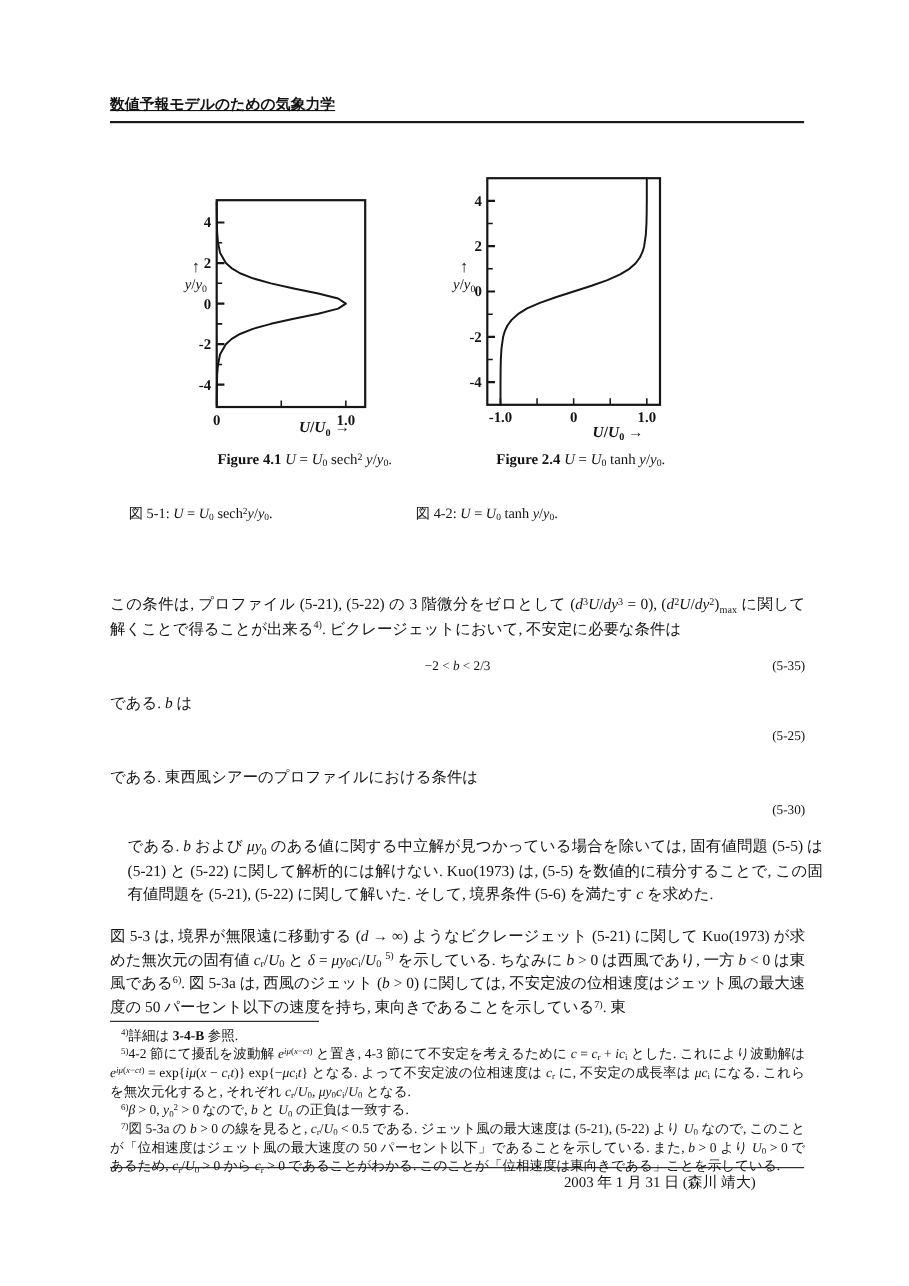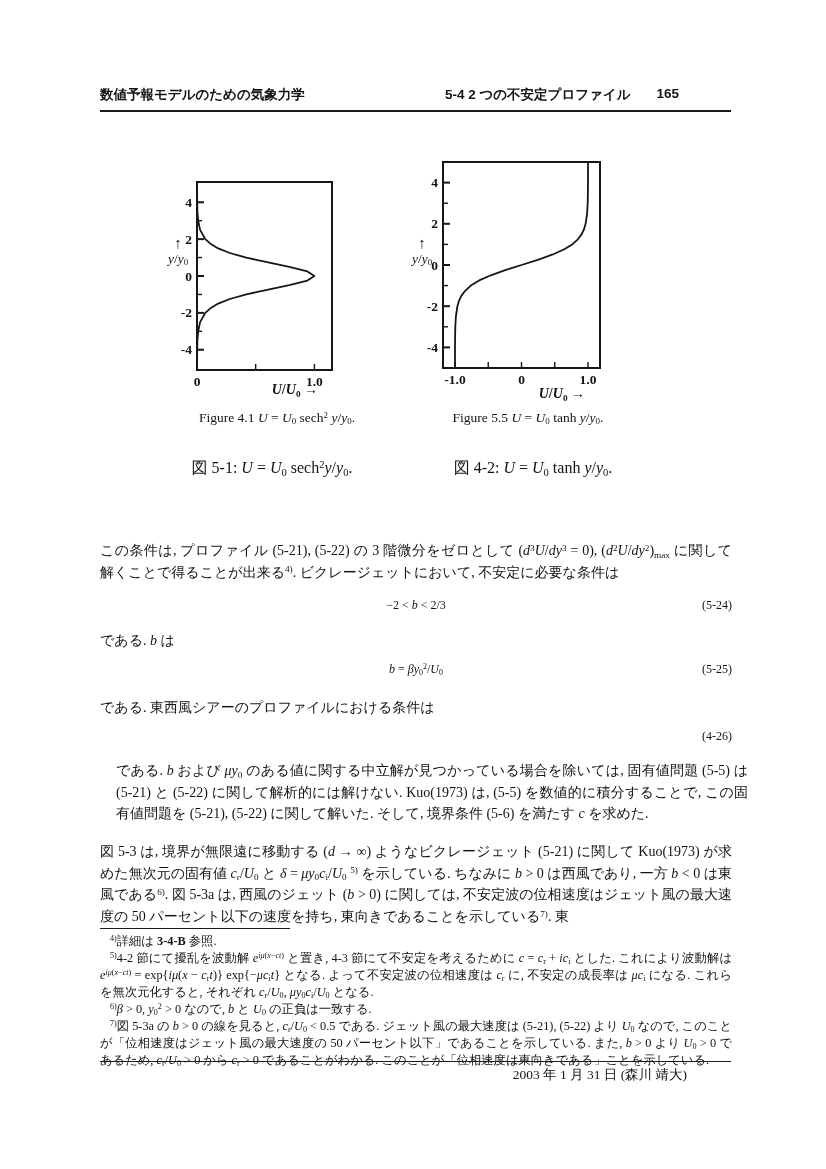--- a/index.html
+++ b/index.html
@@ -7,53 +7,49 @@
     width:826px;height:1169px;background:#ffffff;color:#131313;
     font-family:"Liberation Serif","DejaVu Serif",serif;
     position:relative;overflow:hidden;
   }
   .abs{position:absolute;}
   sup{font-size:66%;position:relative;top:-0.45em;vertical-align:baseline;line-height:0;}
   sub{font-size:66%;position:relative;top:0.28em;vertical-align:baseline;line-height:0;}
   i{font-style:italic;}
   
   #header{left:100px;top:86px;width:631px;display:flex;justify-content:space-between;align-items:baseline;
-          font-family:"Liberation Sans","DejaVu Sans",sans-serif;font-weight:bold;font-size:13.5px;}
+          font-family:"Liberation Sans","DejaVu Sans",sans-serif;font-weight:bold;font-size:13.5px;text-decoration:underline;}
   #header .right{display:flex;gap:26px;padding-right:52px;}
   #header-rule{left:100px;top:110px;width:631px;border-top:2px solid #1a1a1a;}
   
   svg text{font-family:"Liberation Serif","DejaVu Serif",serif;fill:#131313;}
   .ylab{width:44px;text-align:center;font-size:13.5px;line-height:15px;}
   .ylab .ar{display:block;font-size:15px;line-height:15px;font-weight:bold;}
   .xlab{width:130px;text-align:right;font-size:14px;font-weight:bold;}
   .cap-en{width:310px;text-align:center;font-size:13.5px;}
-  .cap-en .lbl{font-weight:normal;}
-  .cap-jp{width:310px;text-align:center;font-size:16px;}
+  .cap-en .lbl{font-weight:bold;}
+  .cap-jp{width:310px;font-size:13px;}
   
   .para{left:100px;width:632px;font-size:14px;line-height:21.6px;text-align:justify;}
   .eq{left:100px;width:632px;height:22px;font-size:12px;}
   .eq .m{position:absolute;left:0;right:0;text-align:center;}
   .eq .n{position:absolute;right:0;}
   
   #fn-rule{left:100px;top:928px;width:190px;border-top:1.5px solid #1a1a1a;}
   .fnote{left:100px;width:632px;font-size:12.3px;line-height:17px;text-align:justify;text-indent:10px;}
   
   #footer-rule{left:100px;top:1061px;width:631px;border-top:1.5px solid #1a1a1a;}
   #footer{left:100px;top:1066px;width:631px;text-align:right;padding-right:0;font-size:13.5px;}
   #footer .inner{padding-right:44px;display:block;}
 </style>
 </head>
 <body>
 
 <div id="header" class="abs">
   <span>数値予報モデルのための気象力学</span>
-  <span class="right">
-    <span>5-4 2 つの不安定プロファイル</span>
-    <span>165</span>
-  </span>
 </div>
 <div id="header-rule" class="abs"></div>
 
 <svg class="abs" style="left:147px;top:154px;" width="200" height="250">
     <rect x="50" y="28" width="135" height="188" fill="none" stroke="#161616" stroke-width="2"></rect>
     <line x1="50" y1="48.27450980392156" x2="57" y2="48.27450980392156" stroke="#161616" stroke-width="2"></line>
     <text x="45" y="52.77450980392156" text-anchor="end" font-size="13.5" font-weight="bold">4</text>
     <line x1="50" y1="66.70588235294117" x2="55" y2="66.70588235294117" stroke="#161616" stroke-width="1.4"></line>
     <line x1="50" y1="85.13725490196077" x2="57" y2="85.13725490196077" stroke="#161616" stroke-width="2"></line>
     <text x="45" y="89.63725490196077" text-anchor="end" font-size="13.5" font-weight="bold">2</text>
@@ -115,46 +111,45 @@
     <polyline points="54.0,228.0 54.0,217.7 54.0,207.4 54.1,197.1 54.3,186.8 54.9,176.5 56.4,166.2 57.9,161.1 60.3,155.9 64.1,150.8 69.8,145.6 78.2,140.4 89.8,135.3 104.2,130.2 120.5,125.0 136.8,119.8 151.2,114.7 162.8,109.5 171.2,104.4 176.9,99.3 180.7,94.1 183.1,89.0 184.6,83.8 186.1,73.5 186.7,63.2 186.9,52.9 187.0,42.6 187.0,32.3 187.0,22.0" fill="none" stroke="#161616" stroke-width="1.8" stroke-linejoin="round" stroke-linecap="round"></polyline>
   </svg>
 <div class="abs ylab" style="left:400px;top:236px;">
   <span class="ar">↑</span>
   <span><i>y</i>/<i>y</i><sub>0</sub></span>
 </div>
 <div class="abs xlab" style="left:455px;top:386px;">
   <span><i>U</i>/<i>U</i><sub>0</sub> →</span>
 </div>
 <div class="abs cap-en" style="left:373px;top:410px;">
-  <span class="lbl">Figure 5.5</span>
+  <span class="lbl">Figure 2.4</span>
   <span><i>U</i> = <i>U</i><sub>0</sub> tanh <i>y</i>/<i>y</i><sub>0</sub>.</span>
 </div>
 <div class="abs cap-jp" style="left:378px;top:458px;">
   <span>図 4-2:</span>
   <span><i>U</i> = <i>U</i><sub>0</sub> tanh <i>y</i>/<i>y</i><sub>0</sub>.</span>
 </div>
 
 <div class="abs para" style="top:540px;">この条件は, プロファイル (5-21), (5-22) の 3 階微分をゼロとして (<i>d</i><sup>3</sup><i>U</i>/<i>dy</i><sup>3</sup> = 0), (<i>d</i><sup>2</sup><i>U</i>/<i>dy</i><sup>2</sup>)<sub>max</sub> に関して解くことで得ることが出来る<sup>4)</sup>. ビクレージェットにおいて, 不安定に必要な条件は</div>
 
 <div class="abs eq" style="top:598px;">
   <span class="m">−2 &lt; <i>b</i> &lt; 2/3</span>
-  <span class="n">(5-24)</span>
+  <span class="n">(5-35)</span>
 </div>
 
 <div class="abs para" style="top:630px;">である. <i>b</i> は</div>
 
 <div class="abs eq" style="top:662px;">
-  <span class="m"><i>b</i> = <i>βy</i><sub>0</sub><sup>2</sup>/<i>U</i><sub>0</sub></span>
   <span class="n">(5-25)</span>
 </div>
 
 <div class="abs para" style="top:697px;">である. 東西風シアーのプロファイルにおける条件は</div>
 
 <div class="abs eq" style="top:729px;">
-  <span class="n">(4-26)</span>
+  <span class="n">(5-30)</span>
 </div>
 
 <div class="abs para" style="top:760px;margin-left:16px;">である. <i>b</i> および <i>μy</i><sub>0</sub> のある値に関する中立解が見つかっている場合を除いては, 固有値問題 (5-5) は (5-21) と (5-22) に関して解析的には解けない. Kuo(1973) は, (5-5) を数値的に積分することで, この固有値問題を (5-21), (5-22) に関して解いた. そして, 境界条件 (5-6) を満たす <i>c</i> を求めた.</div>
 
 <div class="abs para" style="top:841px;">図 5-3 は, 境界が無限遠に移動する (<i>d</i> → ∞) ようなビクレージェット (5-21) に関して Kuo(1973) が求めた無次元の固有値 <i>c</i><sub>r</sub>/<i>U</i><sub>0</sub> と <i>δ</i> = <i>μy</i><sub>0</sub><i>c</i><sub>i</sub>/<i>U</i><sub>0</sub> <sup>5)</sup> を示している. ちなみに <i>b</i> &gt; 0 は西風であり, 一方 <i>b</i> &lt; 0 は東風である<sup>6)</sup>. 図 5-3a は, 西風のジェット (<i>b</i> &gt; 0) に関しては, 不安定波の位相速度はジェット風の最大速度の 50 パーセント以下の速度を持ち, 東向きであることを示している<sup>7)</sup>. 東</div>
 
 <div id="fn-rule" class="abs"></div>
 <div class="abs fnote" style="top:933px;"><sup>4)</sup>詳細は <b>3-4-B</b> 参照.</div>
 <div class="abs fnote" style="top:950px;"><sup>5)</sup>4-2 節にて擾乱を波動解 <i>e</i><sup><i>iμ</i>(<i>x</i>−<i>ct</i>)</sup> と置き, 4-3 節にて不安定を考えるために <i>c</i> = <i>c</i><sub>r</sub> + <i>ic</i><sub>i</sub> とした. これにより波動解は <i>e</i><sup><i>iμ</i>(<i>x</i>−<i>ct</i>)</sup> = exp{<i>iμ</i>(<i>x</i> − <i>c</i><sub>r</sub><i>t</i>)} exp{−<i>μc</i><sub>i</sub><i>t</i>} となる. よって不安定波の位相速度は <i>c</i><sub>r</sub> に, 不安定の成長率は <i>μc</i><sub>i</sub> になる. これらを無次元化すると, それぞれ <i>c</i><sub>r</sub>/<i>U</i><sub>0</sub>, <i>μy</i><sub>0</sub><i>c</i><sub>i</sub>/<i>U</i><sub>0</sub> となる.</div>
 <div class="abs fnote" style="top:1001px;"><sup>6)</sup><i>β</i> &gt; 0, <i>y</i><sub>0</sub><sup>2</sup> &gt; 0 なので, <i>b</i> と <i>U</i><sub>0</sub> の正負は一致する.</div>

